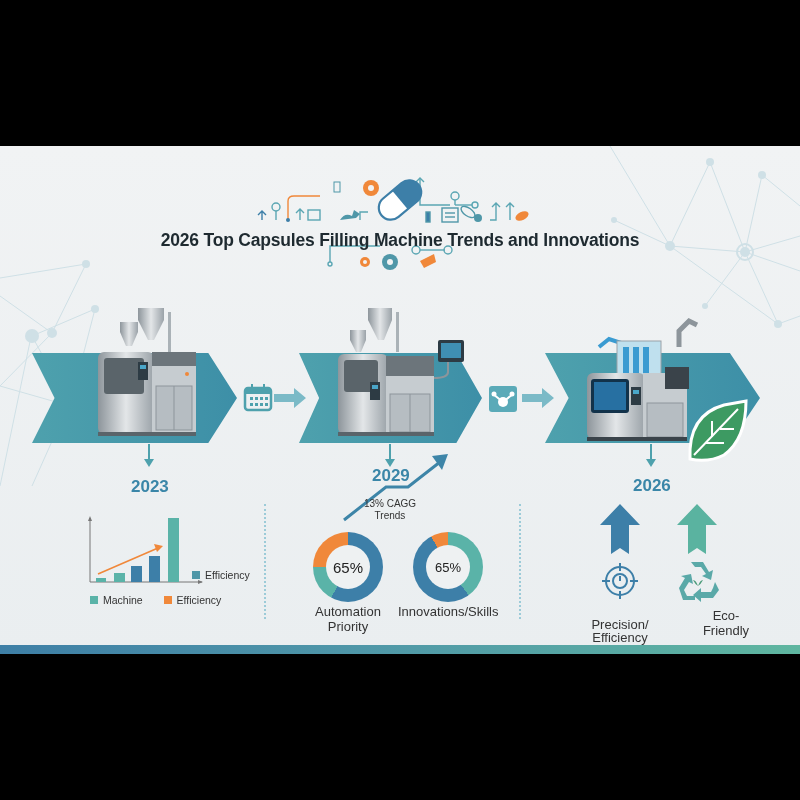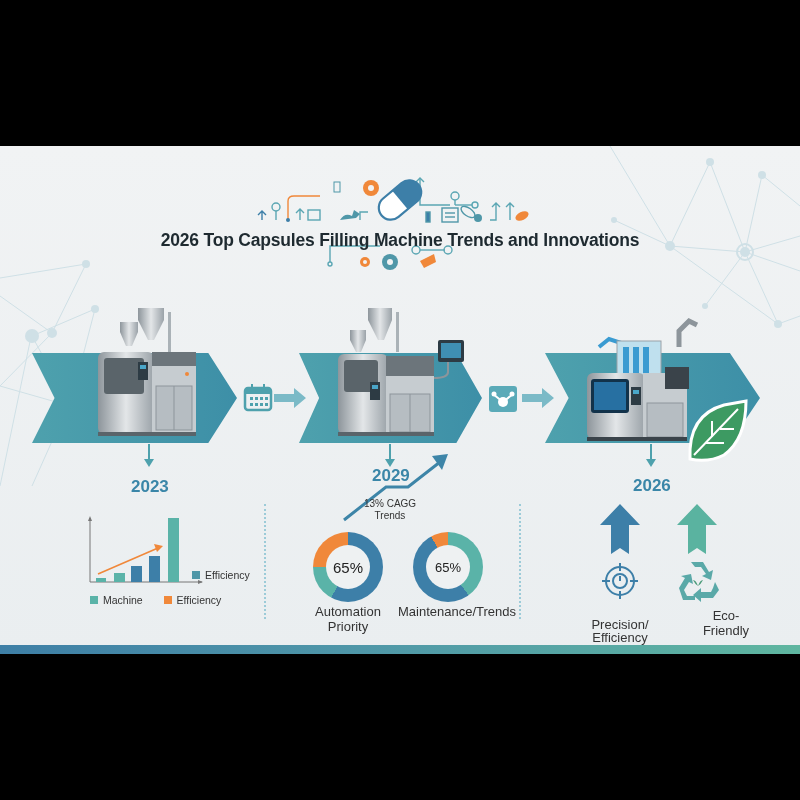--- a/index.html
+++ b/index.html
@@ -282,21 +282,21 @@
   <div class="abs" style="left:313px;top:386px;width:70px;height:70px">
     <div style="width:70px;height:70px;border-radius:50%;background:conic-gradient(#3d7fa8 0 58%, #5ab3a8 58% 75%, #f0883a 75% 100%);"></div>
     <div style="position:absolute;left:13px;top:13px;width:44px;height:44px;border-radius:50%;background:#eef1f2;display:flex;align-items:center;justify-content:center;font-size:15px;color:#222">65%</div>
   </div>
   <div class="caption" style="left:298px;top:458px;width:100px">Automation Priority</div>
 
   <div class="abs" style="left:413px;top:386px;width:70px;height:70px">
     <div style="width:70px;height:70px;border-radius:50%;background:conic-gradient(#5ab3a8 0 40%, #3d7fa8 40% 92%, #f0883a 92% 100%);"></div>
     <div style="position:absolute;left:13px;top:13px;width:44px;height:44px;border-radius:50%;background:#eef1f2;display:flex;align-items:center;justify-content:center;font-size:13px;color:#222">65%</div>
   </div>
-  <div class="caption" style="left:398px;top:458px;width:100px">Maintenance/Trends</div>
+  <div class="caption" style="left:398px;top:458px;width:100px">Innovations/Skills</div>
 
   <svg class="abs" style="left:599px;top:358px" width="42" height="50">
     <path d="M21 0 L41 21 H30 V50 L21 44 L12 50 V21 H1 Z" fill="#3d7fa8"></path>
   </svg>
   <svg class="abs" style="left:599px;top:414px" width="42" height="42">
     <circle cx="21" cy="21" r="14" stroke="#3d7fa8" stroke-width="2" fill="none"></circle>
     <circle cx="21" cy="21" r="7" stroke="#3d7fa8" stroke-width="2" fill="none"></circle>
     <line x1="21" y1="3" x2="21" y2="11" stroke="#3d7fa8" stroke-width="2"></line>
       <line x1="21" y1="31" x2="21" y2="39" stroke="#3d7fa8" stroke-width="2"></line>
     <line x1="3" y1="21" x2="11" y2="21" stroke="#3d7fa8" stroke-width="2"></line>

